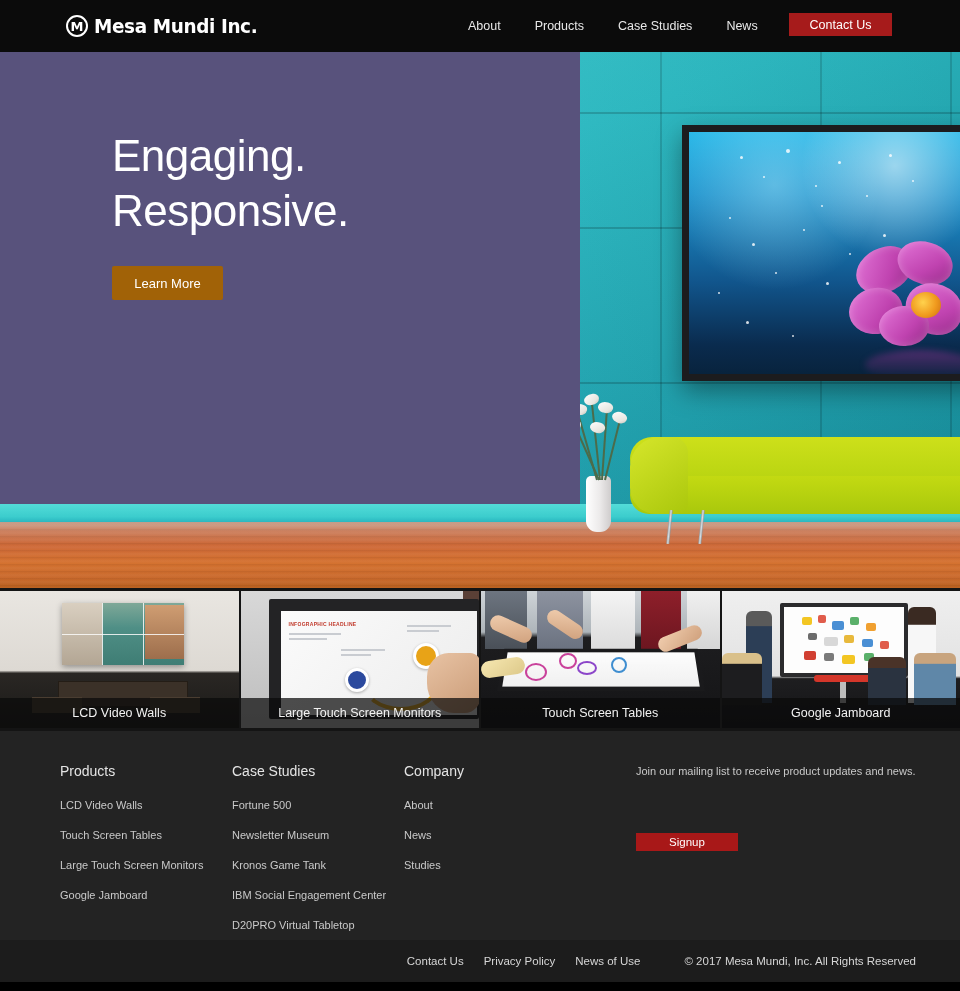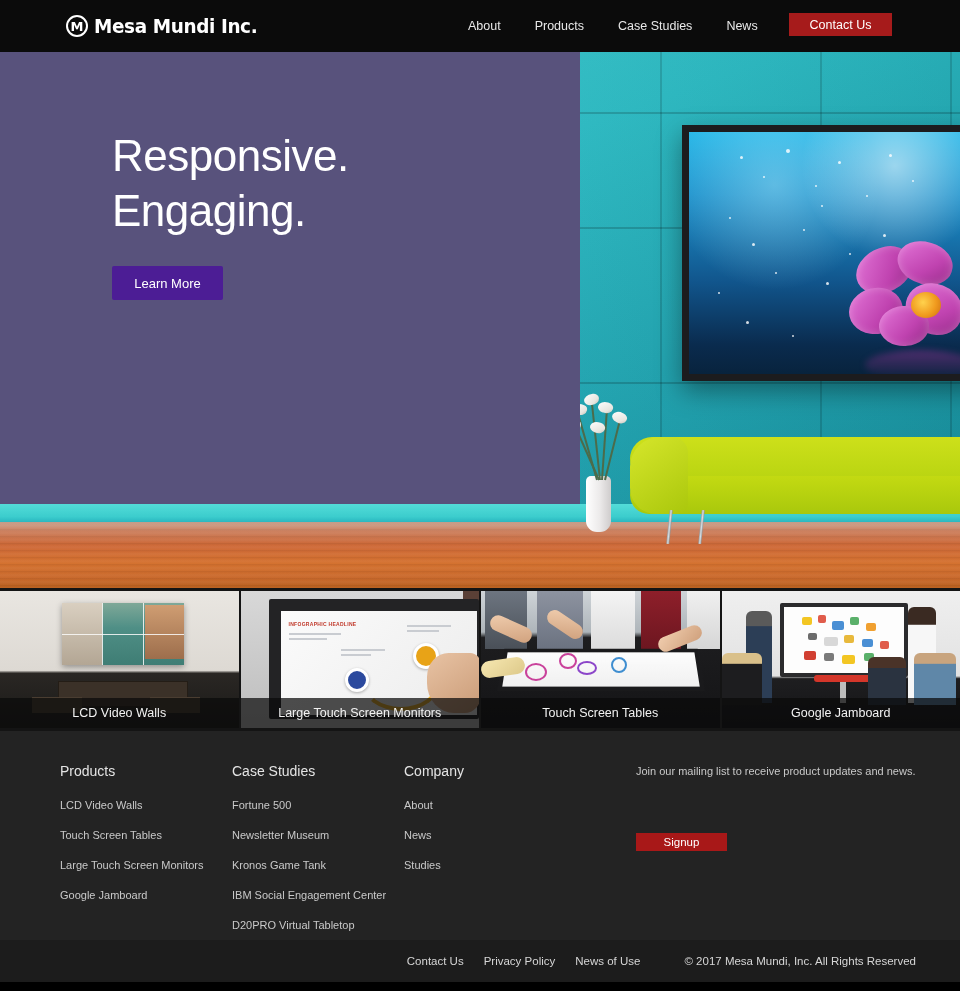--- a/index.html
+++ b/index.html
@@ -196,21 +196,21 @@
   .hero-sub {
     color:#f0eef6;
     font-size:13.5px;
     line-height:19px;
     margin-top:22px;
     max-width:330px;
   }
   .learn-more {
     margin-top:28px;
     width:111px; height:34px;
-    background:#4c1d95;
+    background:#a16207;
     border:none; border-radius:2px;
     color:#fff; font-size:13px;
     cursor:pointer;
     font-family:"Liberation Sans", sans-serif;
   }
 
   
   .tiles {
     width:960px; height:143px;
     display:flex;
@@ -294,21 +294,21 @@
   .news-desc { color:#c9c9c9; font-size:11px; line-height:16px; margin-bottom:14px; }
   .news-input {
     width:264px; height:19px;
     background:#fff; border:1px solid #7a7a7a;
     font-size:12.5px; color:#8b8b8b;
     padding:0 4px;
     font-family:"Liberation Sans", sans-serif;
   }
   .news-input::placeholder { color:#8b8b8b; }
   .signup-btn {
-    margin-top:22px; width:91px; height:18px;
+    margin-top:22px; width:102px; height:18px;
     background:#a81818; border:none; color:#fff;
     font-size:11.5px; cursor:pointer;
     font-family:"Liberation Sans", sans-serif;
   }
 
   
   .bottombar {
     width:960px; height:42px;
     background:#1c1c1c;
     display:flex; align-items:center; justify-content:flex-end;
@@ -411,22 +411,22 @@
     <div class="bloom" style="left:584px;top:342px;transform:rotate(-6deg)"></div>
     <div class="bloom" style="left:598px;top:350px;transform:rotate(18deg)"></div>
     <div class="bloom" style="left:612px;top:360px;transform:rotate(28deg)"></div>
     <div class="bloom" style="left:566px;top:368px;transform:rotate(-2deg)"></div>
     <div class="bloom" style="left:590px;top:370px;transform:rotate(22deg)"></div>
   </div>
 
   <div class="hero-panel"></div>
   <div class="hero-inner">
     <div class="hero-h1">
+      <div>Engaging.</div>
       <div>Responsive.</div>
-      <div>Engaging.</div>
     </div>
     <button class="learn-more">Learn More</button>
   </div>
 </div>
 
 <div class="tiles">
 
   <div class="tile">
     <div class="t1-bg"></div>
     <div class="t1-wall"></div>

